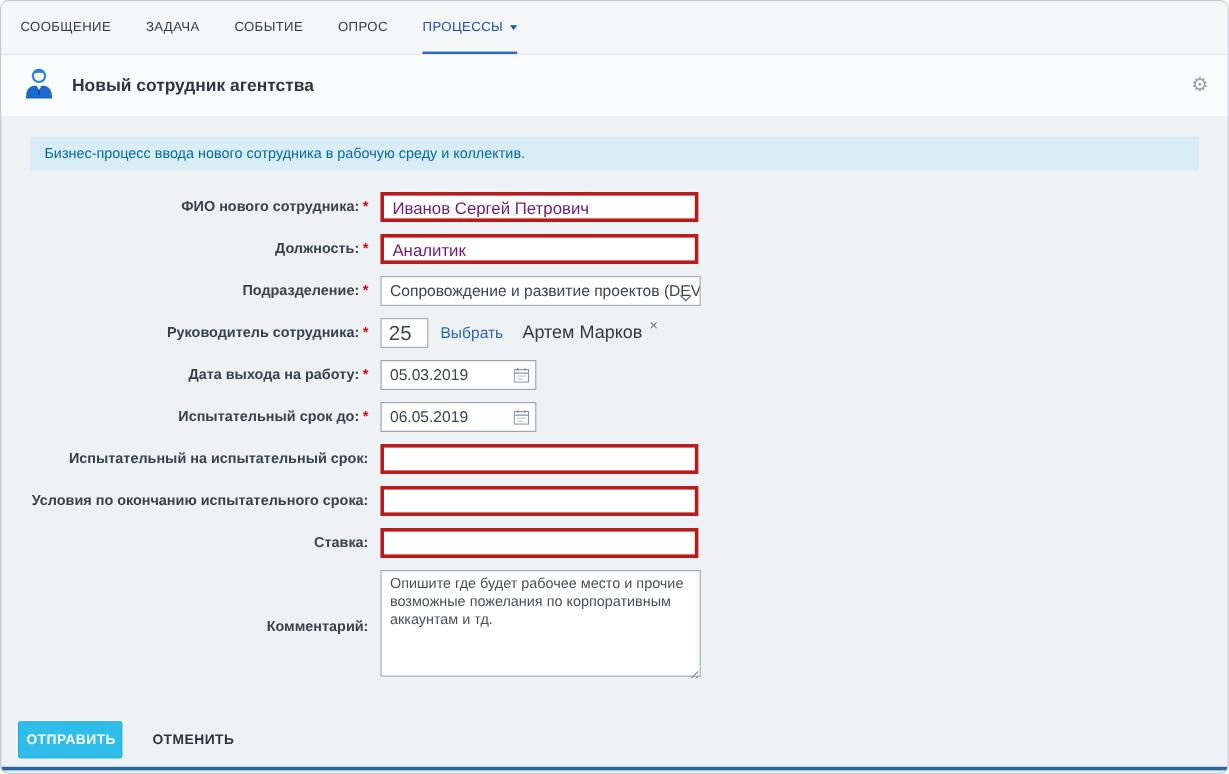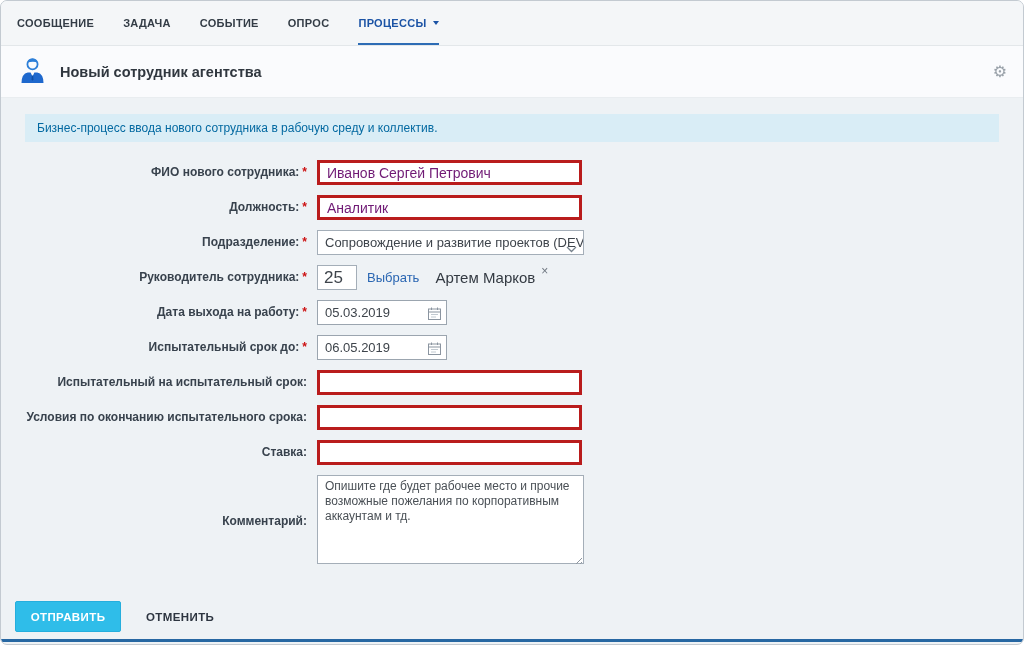--- a/index.html
+++ b/index.html
@@ -2,21 +2,21 @@
 <html><head>
 <meta charset="utf-8">
 <style>
   html,body{margin:0;padding:0;background:#fff;font-family:"Liberation Sans",sans-serif;}
   .window{position:relative;width:1024px;height:645px;box-sizing:border-box;
     border:1px solid #c3cad1;border-radius:7px;overflow:hidden;background:#eef2f5;}
 
   
   .tabsbar{height:44px;background:#f4f6f8;border-bottom:1px solid #e3e7ea;
     display:flex;align-items:stretch;padding-left:16px;}
-  .tab{display:flex;align-items:center;margin-right:29px;font-size:11px;font-weight:bold;
+  .tab{display:flex;align-items:center;margin-right:29px;font-size:11px;font-weight:normal;
     color:#333c46;letter-spacing:.3px;border-bottom:2px solid transparent;padding-top:2px;cursor:pointer;
     text-transform:uppercase;white-space:nowrap;}
   .tab.active{color:#1b53a5;border-bottom-color:#2d6cb5;}
   .tab .caret{width:0;height:0;border-left:3px solid transparent;border-right:3px solid transparent;
     border-top:4px solid #1b53a5;margin-left:6px;}
 
   
   .headerbar{height:51px;background:#fafbfd;border-bottom:1px solid #e9edf0;
     display:flex;align-items:center;padding:0 16px;}
   .title{font-size:14.5px;font-weight:bold;color:#30373f;margin-left:13px;}
@@ -48,21 +48,21 @@
   .cal{position:absolute;right:6px;top:6px;pointer-events:none;}
   .tawrap{position:relative;width:267px;}
   .ta{width:267px;height:89px;box-sizing:border-box;border:1px solid #a4aeb8;background:#fff;
     font-family:inherit;font-size:12px;color:#4a5056;padding:3px 7px;line-height:15px;resize:none;outline:none;}
   .handle{position:absolute;right:2px;bottom:4px;width:9px;height:9px;
     background:repeating-linear-gradient(135deg,transparent 0 2px,#8f98a1 2px 3px);
     clip-path:polygon(100% 0,100% 100%,0 100%);}
 
   
   .actions{position:absolute;left:14px;bottom:12px;display:flex;align-items:center;}
-  .submit{width:106px;height:31px;background:#2fbde9;border:1px solid #25aedd;border-radius:2px;
+  .submit{width:87px;height:31px;background:#2fbde9;border:1px solid #25aedd;border-radius:2px;
     color:#fff;font-weight:bold;font-size:11.5px;font-family:inherit;letter-spacing:.4px;cursor:pointer;
     text-transform:uppercase;}
   .cancel{margin-left:19px;background:none;border:none;font-weight:bold;font-size:11.5px;color:#2d3540;
     font-family:inherit;letter-spacing:.4px;cursor:pointer;text-transform:uppercase;}
 
   .bottom-line{position:absolute;left:0;right:0;bottom:2px;height:3px;background:#2767a2;}
 </style>
 </head>
 <body>
 

